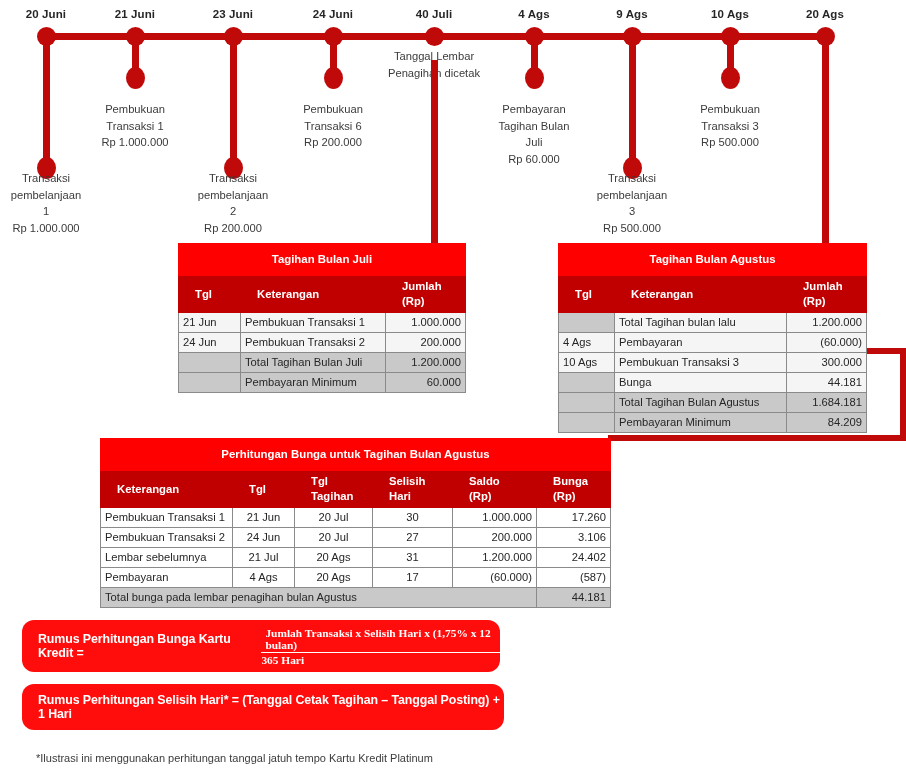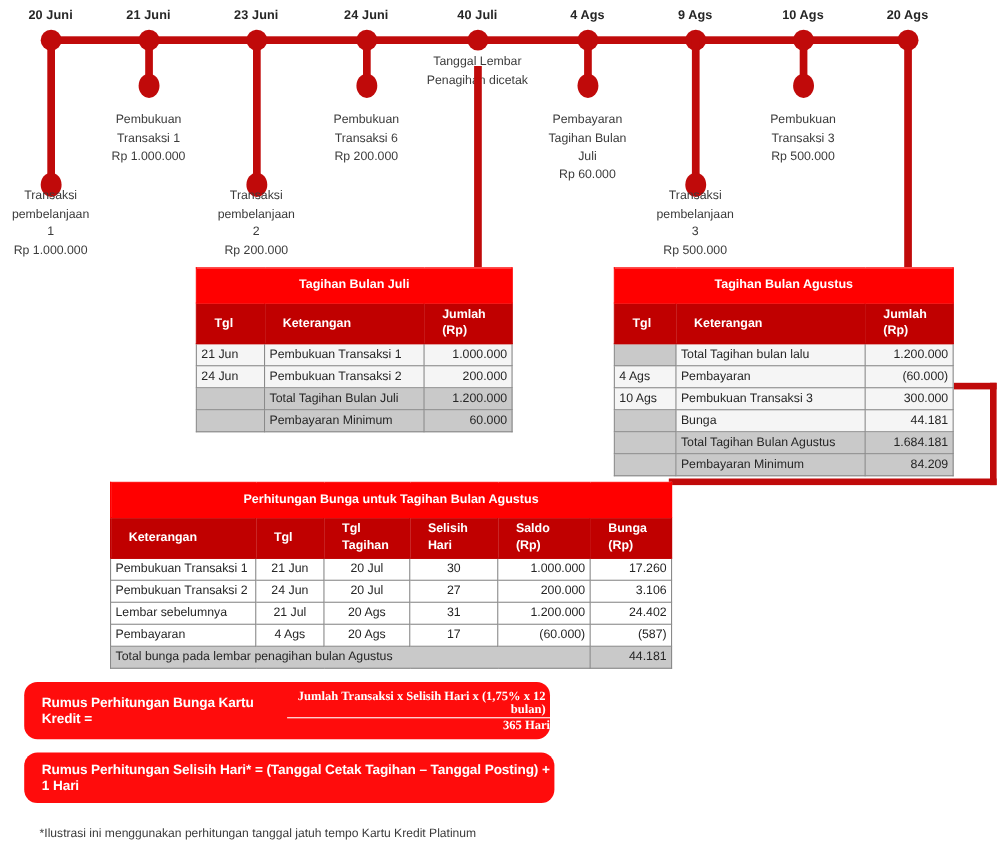--- a/index.html
+++ b/index.html
@@ -63,21 +63,21 @@
 
   
   .fbox{
     position:absolute;background:#FF0C0C;border-radius:12px;
     color:#ffffff;font-weight:bold;
     display:flex;align-items:center;
   }
   #formula-box-interest{left:22px;top:620px;width:478px;height:52px;}
   #formula-box-days{left:22px;top:684px;width:482px;height:46px;}
   .flabel{font-size:12.4px;padding-left:16px;letter-spacing:-.1px;}
-  .frac{display:inline-block;text-align:right;margin-left:8px;
+  .frac{display:inline-block;text-align:left;margin-left:8px;
         font-family:"Liberation Serif","DejaVu Serif",serif;font-weight:bold;}
   .frac .top{font-size:11.4px;padding:0 4px 1px 4px;border-bottom:1.6px solid #ffffff;display:block;}
   .frac .bot{font-size:11.4px;padding-top:1px;display:block;}
   #footnote{
     position:absolute;left:36px;top:752px;font-size:11px;color:#3b3b3b;
   }
 </style>
 </head>
 <body>
 

